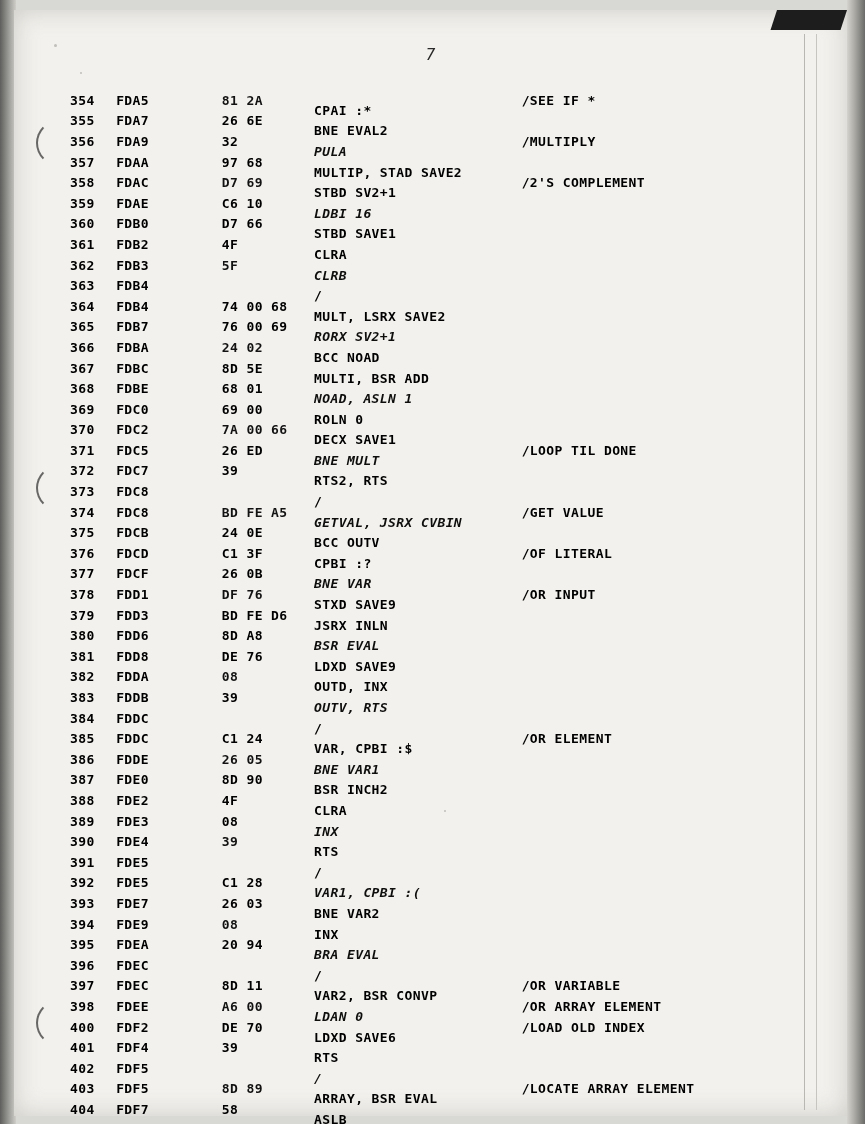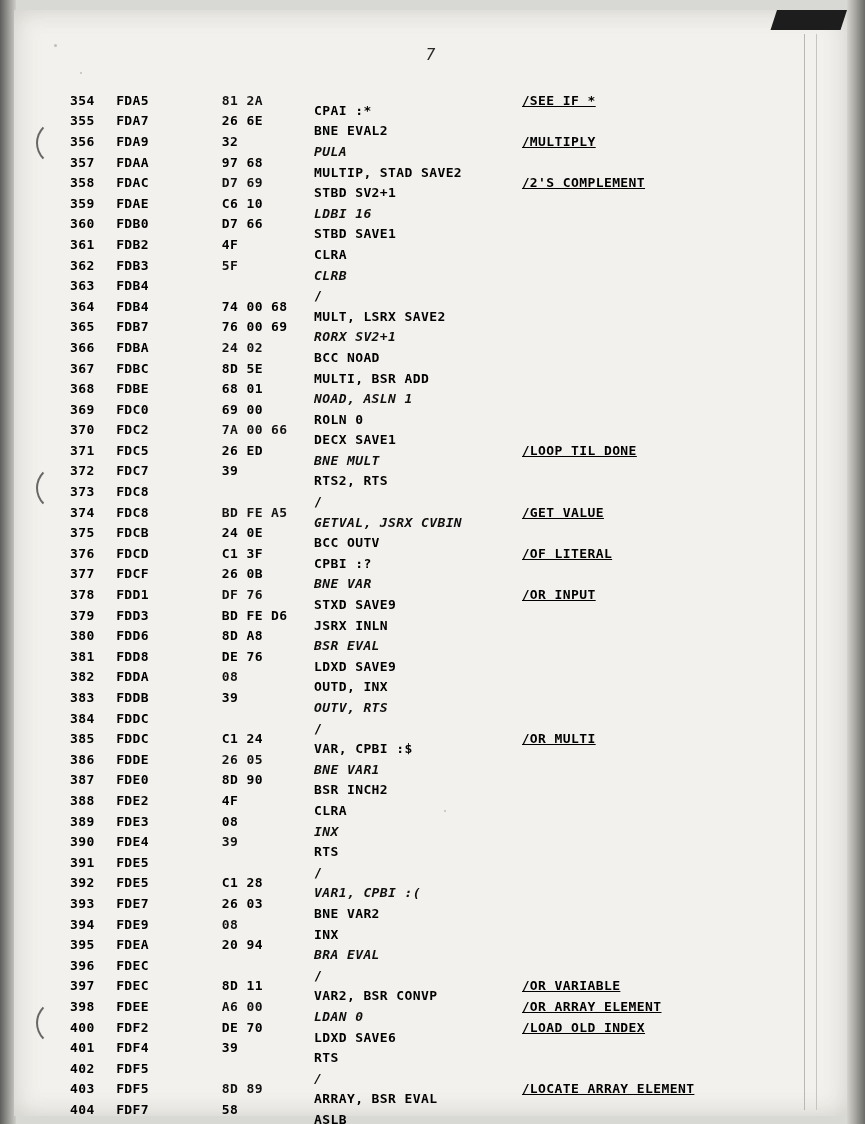--- a/index.html
+++ b/index.html
@@ -96,21 +96,21 @@
     height: 20.6px;
     font-size: 13px;
     letter-spacing: 0.4px;
     color: #000000;
     white-space: pre;
   }
   .c-line   { width: 48px; }
   .c-addr   { width: 62px; }
   .c-bytes  { width: 96px; margin-left: 46px; }
   .c-src    { width: 216px; margin-top: 20px; }
-  .c-cmt    { width: 300px; text-decoration: underline; }
+  .c-cmt    { width: 300px; }
   .c-line, .c-addr, .c-bytes, .c-src, .c-cmt {
     font-family: "DejaVu Sans Mono", monospace;
     font-weight: 700;
     overflow: hidden;
   }
   
   .row:nth-child(3n)   .c-src { opacity: 0.94; font-style: italic; }
   .row:nth-child(4n+1) .c-bytes { opacity: 0.92; }
 
   
@@ -184,21 +184,21 @@
         <div class="row"><span class="c-line">375</span><span class="c-addr">FDCB</span><span class="c-bytes">24 0E</span><span class="c-src">BCC OUTV</span><span class="c-cmt"></span></div>
         <div class="row"><span class="c-line">376</span><span class="c-addr">FDCD</span><span class="c-bytes">C1 3F</span><span class="c-src">CPBI :?</span><span class="c-cmt">/OF LITERAL</span></div>
         <div class="row"><span class="c-line">377</span><span class="c-addr">FDCF</span><span class="c-bytes">26 0B</span><span class="c-src">BNE VAR</span><span class="c-cmt"></span></div>
         <div class="row"><span class="c-line">378</span><span class="c-addr">FDD1</span><span class="c-bytes">DF 76</span><span class="c-src">STXD SAVE9</span><span class="c-cmt">/OR INPUT</span></div>
         <div class="row"><span class="c-line">379</span><span class="c-addr">FDD3</span><span class="c-bytes">BD FE D6</span><span class="c-src">JSRX INLN</span><span class="c-cmt"></span></div>
         <div class="row"><span class="c-line">380</span><span class="c-addr">FDD6</span><span class="c-bytes">8D A8</span><span class="c-src">BSR EVAL</span><span class="c-cmt"></span></div>
         <div class="row"><span class="c-line">381</span><span class="c-addr">FDD8</span><span class="c-bytes">DE 76</span><span class="c-src">LDXD SAVE9</span><span class="c-cmt"></span></div>
         <div class="row"><span class="c-line">382</span><span class="c-addr">FDDA</span><span class="c-bytes">08</span><span class="c-src">OUTD, INX</span><span class="c-cmt"></span></div>
         <div class="row"><span class="c-line">383</span><span class="c-addr">FDDB</span><span class="c-bytes">39</span><span class="c-src">OUTV, RTS</span><span class="c-cmt"></span></div>
         <div class="row"><span class="c-line">384</span><span class="c-addr">FDDC</span><span class="c-bytes"></span><span class="c-src">/</span><span class="c-cmt"></span></div>
-        <div class="row"><span class="c-line">385</span><span class="c-addr">FDDC</span><span class="c-bytes">C1 24</span><span class="c-src">VAR, CPBI :$</span><span class="c-cmt">/OR MULTI</span></div>
+        <div class="row"><span class="c-line">385</span><span class="c-addr">FDDC</span><span class="c-bytes">C1 24</span><span class="c-src">VAR, CPBI :$</span><span class="c-cmt">/OR ELEMENT</span></div>
         <div class="row"><span class="c-line">386</span><span class="c-addr">FDDE</span><span class="c-bytes">26 05</span><span class="c-src">BNE VAR1</span><span class="c-cmt"></span></div>
         <div class="row"><span class="c-line">387</span><span class="c-addr">FDE0</span><span class="c-bytes">8D 90</span><span class="c-src">BSR INCH2</span><span class="c-cmt"></span></div>
         <div class="row"><span class="c-line">388</span><span class="c-addr">FDE2</span><span class="c-bytes">4F</span><span class="c-src">CLRA</span><span class="c-cmt"></span></div>
         <div class="row"><span class="c-line">389</span><span class="c-addr">FDE3</span><span class="c-bytes">08</span><span class="c-src">INX</span><span class="c-cmt"></span></div>
         <div class="row"><span class="c-line">390</span><span class="c-addr">FDE4</span><span class="c-bytes">39</span><span class="c-src">RTS</span><span class="c-cmt"></span></div>
         <div class="row"><span class="c-line">391</span><span class="c-addr">FDE5</span><span class="c-bytes"></span><span class="c-src">/</span><span class="c-cmt"></span></div>
         <div class="row"><span class="c-line">392</span><span class="c-addr">FDE5</span><span class="c-bytes">C1 28</span><span class="c-src">VAR1, CPBI :(</span><span class="c-cmt"></span></div>
         <div class="row"><span class="c-line">393</span><span class="c-addr">FDE7</span><span class="c-bytes">26 03</span><span class="c-src">BNE VAR2</span><span class="c-cmt"></span></div>
         <div class="row"><span class="c-line">394</span><span class="c-addr">FDE9</span><span class="c-bytes">08</span><span class="c-src">INX</span><span class="c-cmt"></span></div>
         <div class="row"><span class="c-line">395</span><span class="c-addr">FDEA</span><span class="c-bytes">20 94</span><span class="c-src">BRA EVAL</span><span class="c-cmt"></span></div>

